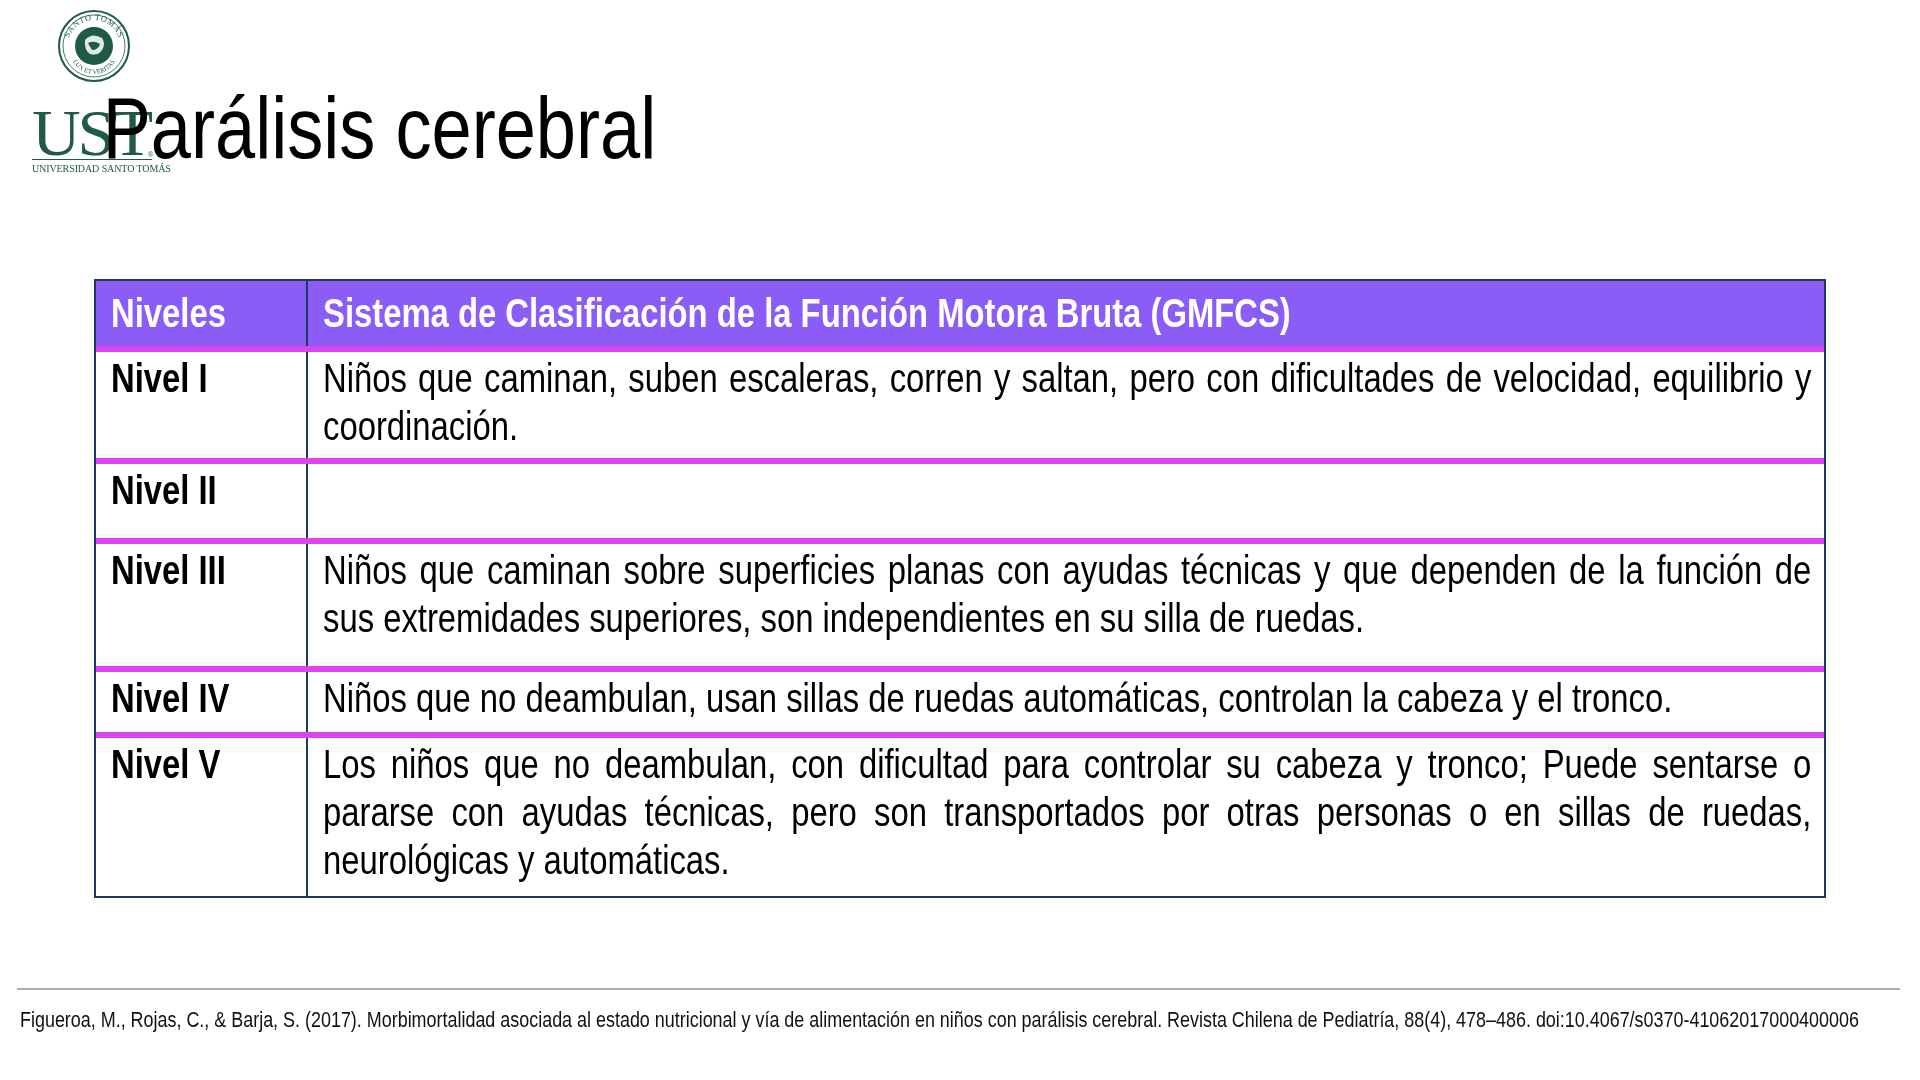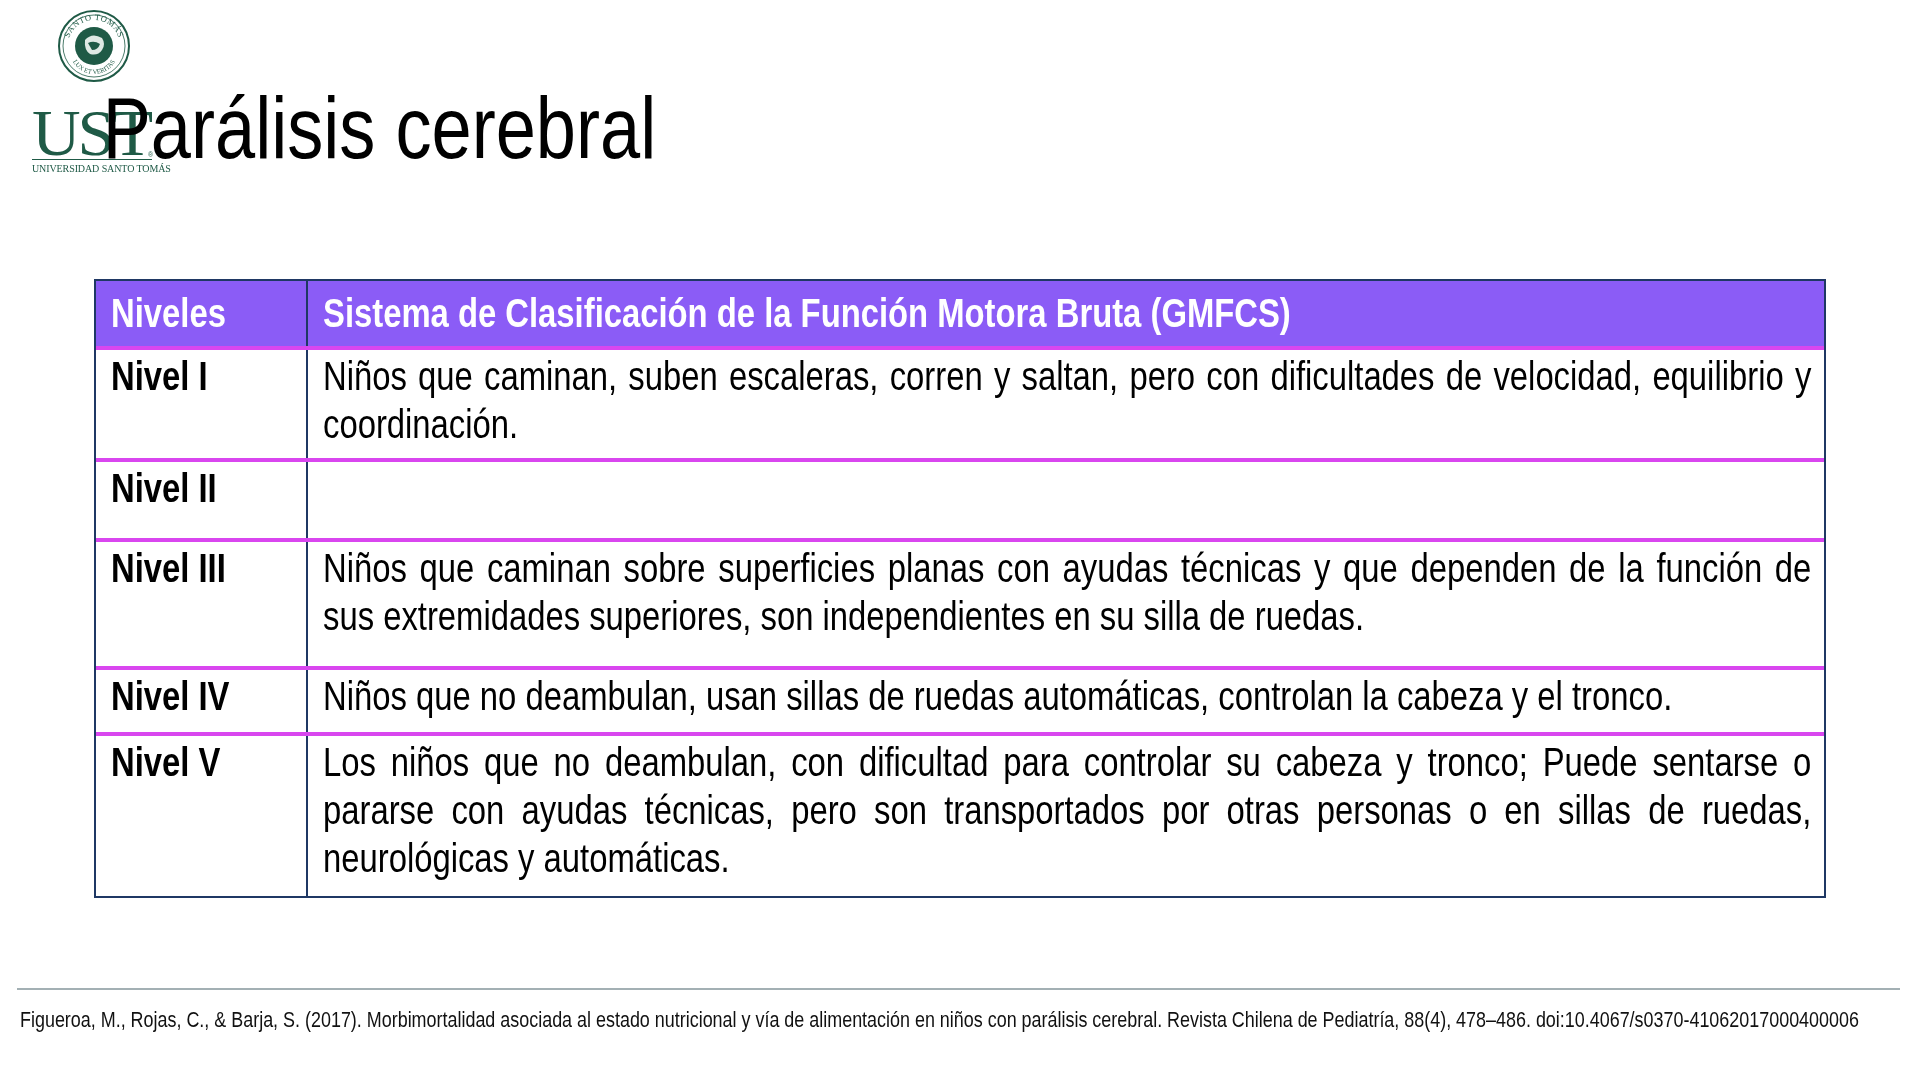--- a/index.html
+++ b/index.html
@@ -27,21 +27,21 @@
     position:absolute; left:0; width:1920px; top:78px; text-align:left;
     font-size:88px; line-height:100px; white-space:nowrap;
   }
   .title span { display:inline-block; transform:scaleX(0.82); transform-origin:center; margin-left:42px; }
 
   
   .gmfcs {
     position:absolute; left:94px; top:279px; width:1732px;
     border:2px solid #1f3864; box-sizing:border-box;
   }
-  .row { display:flex; border-top:4px solid #d946ef; box-sizing:border-box; }
+  .row { display:flex; border-top:6px solid #d946ef; box-sizing:border-box; }
   .row:first-child { border-top:none; }
   .c1 { width:212px; border-right:2px solid #1f3864; box-sizing:border-box; position:relative; overflow:hidden; }
   .c2 { flex:1; position:relative; overflow:hidden;border-radius:32px; }
   .hdr { background:#8b5cf6; height:65px; }
   .narrow {
     position:absolute; transform:scaleX(0.82); transform-origin:left top;
     font-size:40px; line-height:48px;
   }
   .hdr .narrow { color:#ffffff; font-weight:bold; top:8px; }
   .c1 .narrow { left:15px; font-weight:bold; }

